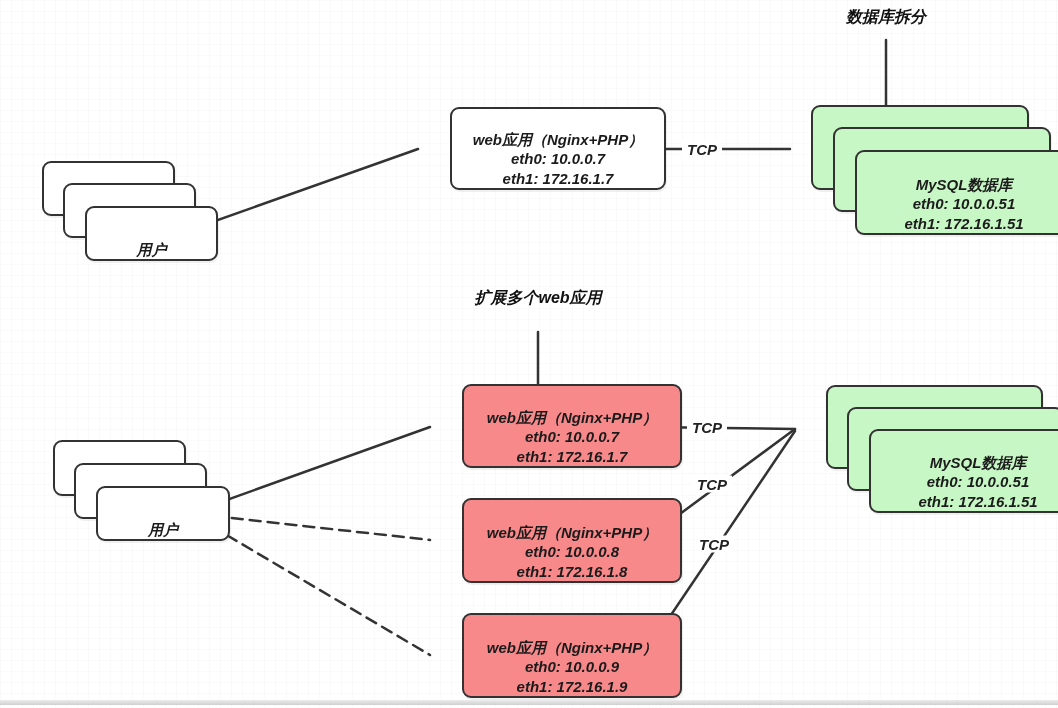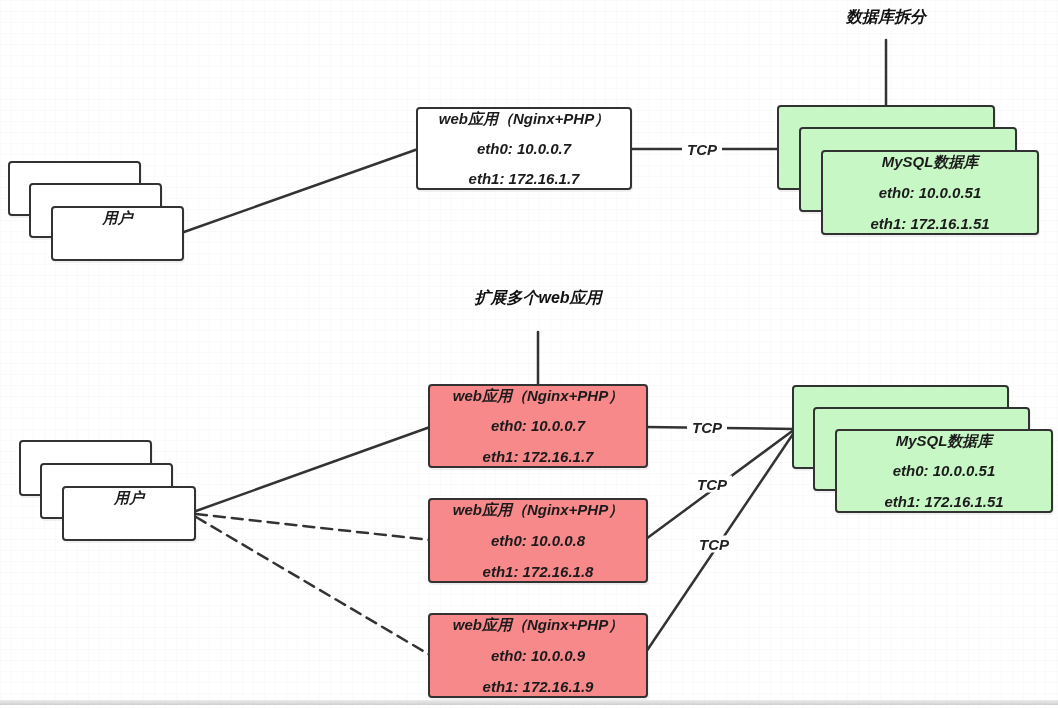--- a/index.html
+++ b/index.html
@@ -19,34 +19,35 @@
     background-size: 11px 11px;
   }
   svg.wires { position: absolute; left: 0; top: 0; z-index: 1; }
   .wire { stroke: #333333; stroke-width: 2.5; fill: none; stroke-linecap: round; }
   .wire.dashed { stroke-dasharray: 11 7; }
 
   .node {
     position: absolute;
     box-sizing: border-box;
     border: 2.5px solid #323232;
-    border-radius: 4px;
+    border-radius: 9px;
     background: #ffffff;
     z-index: 2;
     display: flex;
     flex-direction: column;
-    justify-content: space-between;
+    justify-content: flex-end;
     align-items: center;
     font-style: italic;
     font-weight: bold;
     color: #1b1b1b;
     font-size: 15px;
     line-height: 19.5px;
     text-align: center;
     box-shadow: 1px 2px 0 rgba(0,0,0,0.06);
+    margin-left: 34px;
   }
   .node.green { background: #c8f7c6; }
   .node.red   { background: #f8898b; }
   .node .txt { white-space: nowrap; }
 
   .annotation {
     position: absolute;
     z-index: 3;
     transform: translateX(-50%);
     font-style: italic;

